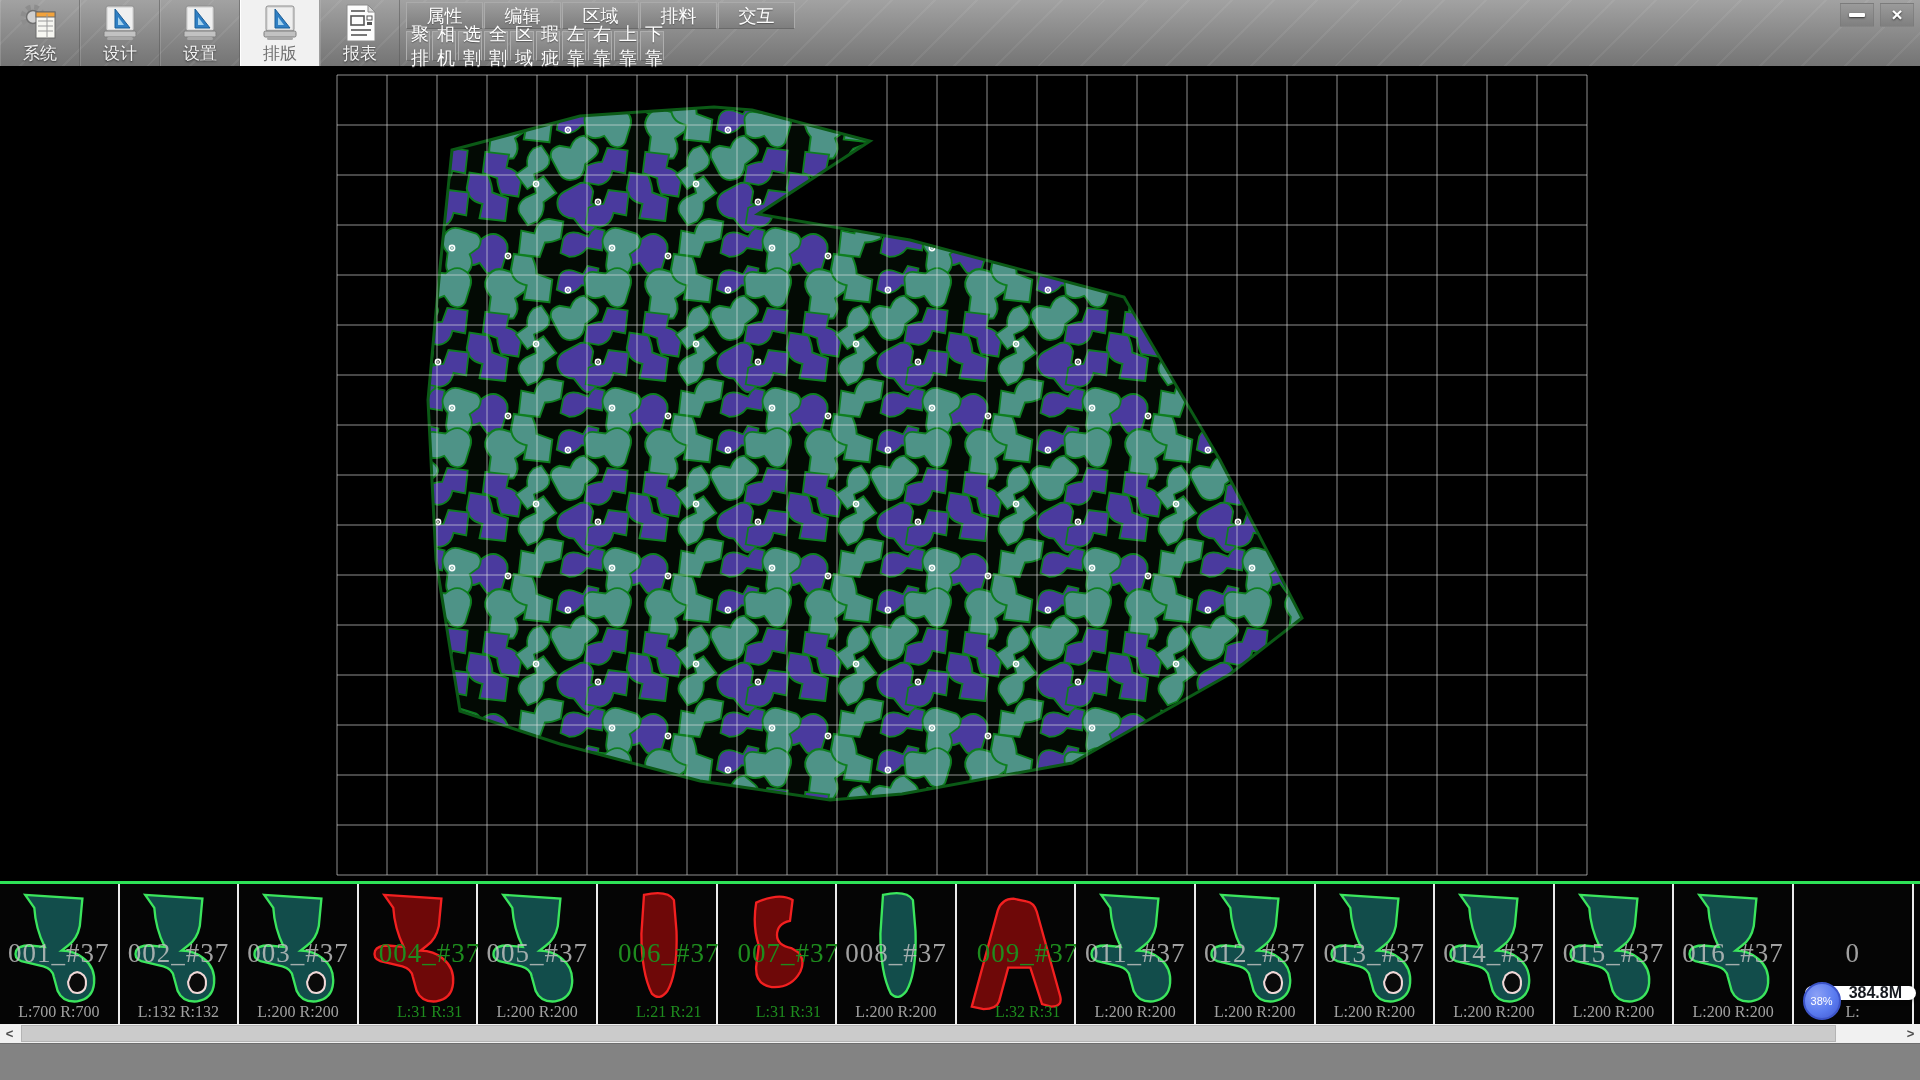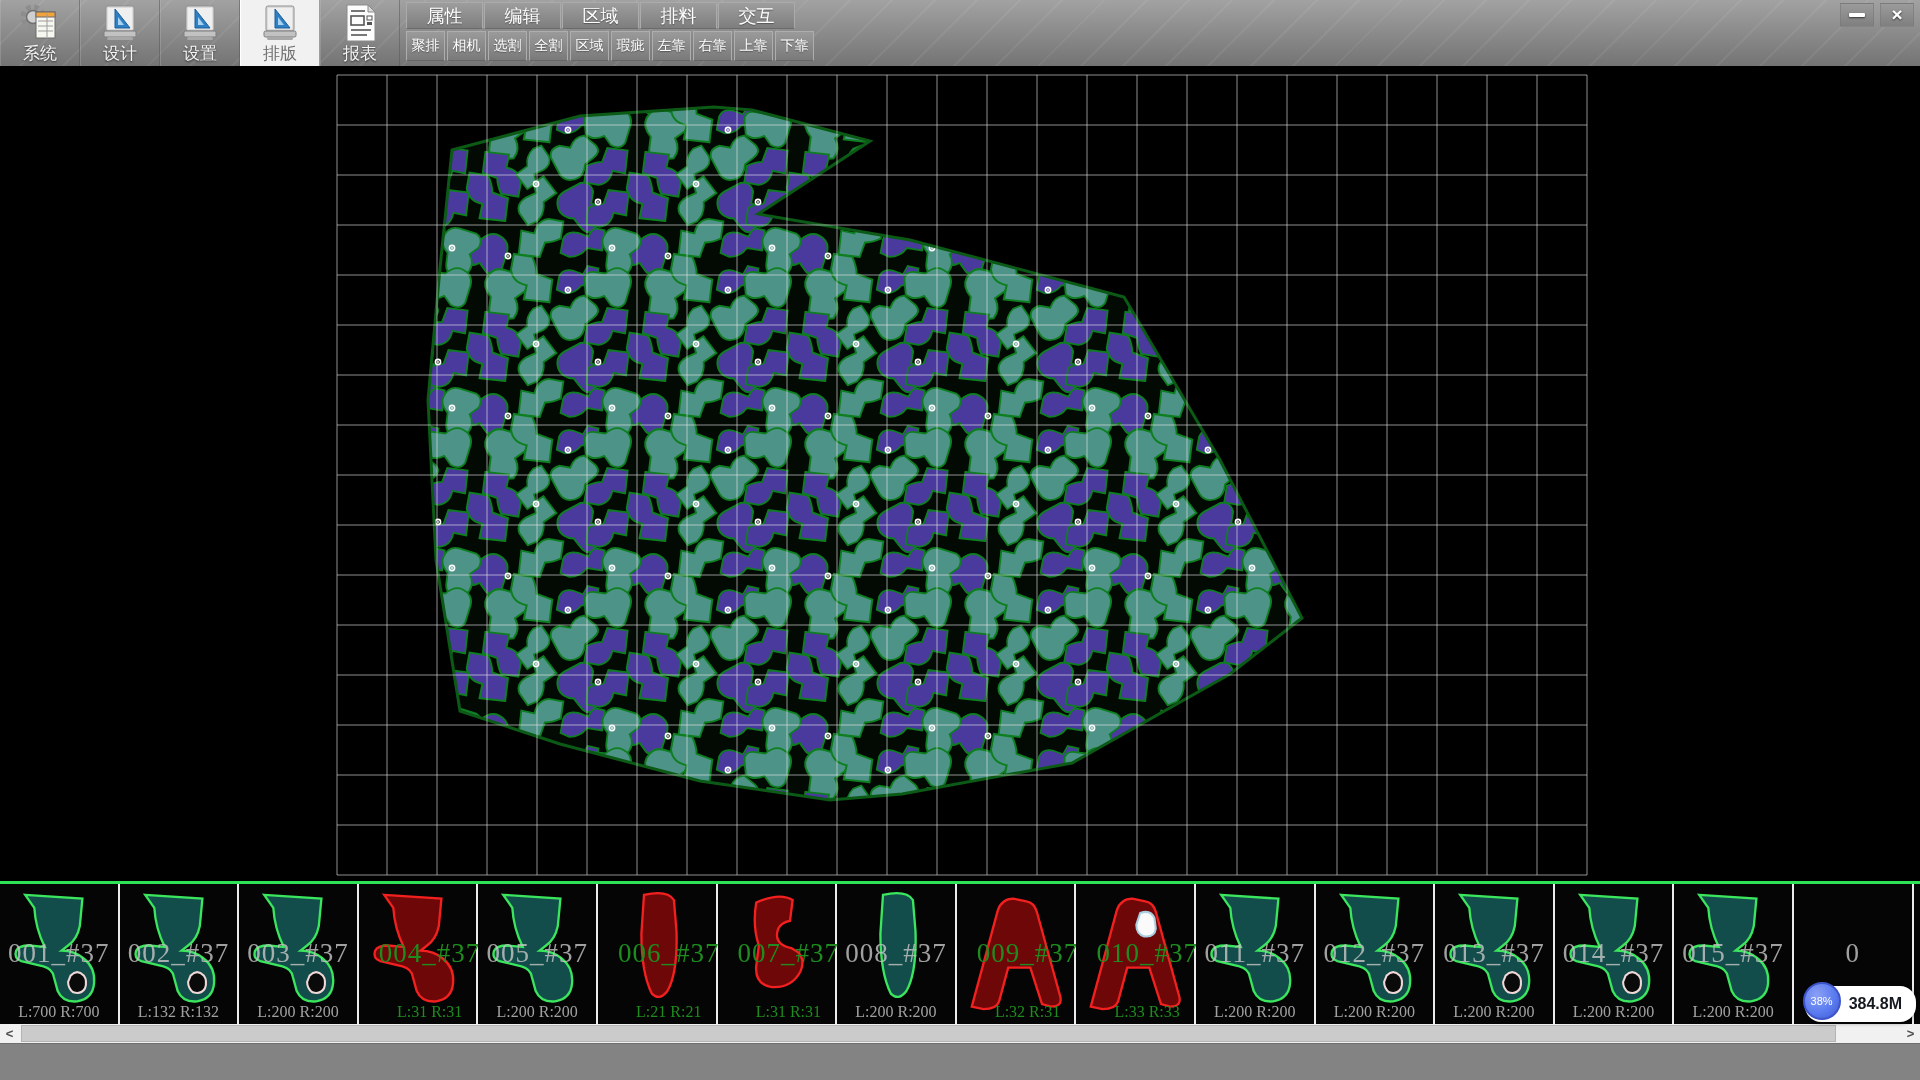--- a/index.html
+++ b/index.html
@@ -20,22 +20,22 @@
   .mainbtn.active{background:#f1f1f1;border-left-color:#fff;}
   .mainbtn.active .lb{color:#6e6e6e;text-shadow:none;}
 
   #menu-rows{position:absolute;left:406px;top:0;z-index:2;}
   .menurow{display:flex;margin-top:2px;text-align:right;}
   .menubtn{width:77px;height:27px;margin-right:1px;display:flex;align-items:center;justify-content:center;
     font-size:18px;color:#fff;text-shadow:0 1px 1px #555;cursor:pointer;
     background:linear-gradient(180deg,#9d9d9d,#7e7e7e);
     border:1px solid #ababab;border-bottom-color:#6a6a6a;box-sizing:border-box;}
   .toolrow{margin-top:2px;}
-  .toolbtn{width:39px;height:30px;margin-right:2px;display:flex;align-items:center;justify-content:center;
-    font-size:14px;color:#fff;text-shadow:0 1px 1px #555;cursor:pointer;
+  .toolbtn{width:24px;height:30px;margin-right:2px;display:flex;align-items:center;justify-content:center;
+    font-size:18px;color:#fff;text-shadow:0 1px 1px #555;cursor:pointer;
     background:linear-gradient(180deg,#9a9a9a,#7a7a7a);
     border:1px solid #aeaeae;border-bottom-color:#666;box-sizing:border-box;}
 
   #win-controls{position:absolute;right:6px;top:3px;display:flex;gap:6px;z-index:3;}
   .winbtn{width:34px;height:24px;display:flex;align-items:center;justify-content:center;
     color:#fff;font-size:19px;font-weight:bold;cursor:pointer;
     text-shadow:0 1px 2px #333;border:1px solid rgba(120,120,120,.6);
     background:linear-gradient(180deg,#9b9b9b,#7f7f7f);box-sizing:border-box;}
   .winbtn .bar{width:16px;height:4px;background:#fff;border-radius:1px;box-shadow:0 1px 2px #333;}
 
@@ -49,21 +49,21 @@
     box-sizing:content-box;cursor:pointer;background:#050505;}
   .cell svg{position:absolute;left:7px;top:5px;}
   .cell .pid{position:absolute;left:0;top:54px;width:100%;text-align:center;
     font-family:"Liberation Serif",serif;font-size:27px;letter-spacing:1px;pointer-events:none;}
   .cell .plr{position:absolute;left:0;bottom:3px;width:100%;text-align:center;
     font-family:"Liberation Serif",serif;font-size:16px;pointer-events:none;}
   .txt-gray{color:rgba(195,195,195,.82);}
   .txt-green{color:#1e8c1e;padding-left:12px;}
 
   
-  #badge{position:absolute;right:4px;top:986px;height:36px;background:#fff;border-radius:16px;
+  #badge{position:absolute;right:4px;top:986px;height:14px;background:#fff;border-radius:16px;
     padding:0 14px 0 44px;display:flex;align-items:center;z-index:5;
     box-shadow:0 1px 4px rgba(0,0,0,.45);}
   #badge .pct{position:absolute;left:-2px;top:-4px;width:38px;height:38px;border-radius:50%;
     background:radial-gradient(circle at 35% 32%,#8ba0f5,#5b7cf0 55%,#4157cf);
     border:2px solid #3d55c9;box-sizing:border-box;display:flex;align-items:center;justify-content:center;
     color:#fff;font-size:11px;}
   #badge .mem{font-size:16px;font-weight:bold;color:#16191f;}
 
   
   #hscroll{position:absolute;left:0;top:1024px;width:1920px;height:19px;background:#f1f1f1;}
@@ -347,28 +347,20 @@
       </div>
       <div class="cell">
         <svg width="104" height="126" viewBox="0 0 80 96">
           <path d="M6,90 L26,16 Q29,7 38,7 L48,9 Q54,10 56,17 L74,82 Q76,90 67,90 L60,88 L51,60 L34,60 L27,86 Q25,92 15,92 Z" fill="#6e0808" stroke="#f32020" stroke-width="1.8"></path>
         </svg>
         <div class="pid txt-green">009_#37</div>
         <div class="plr txt-green">L:32 R:31</div>
       </div>
       <div class="cell">
         <svg width="104" height="126" viewBox="0 0 80 96">
-          <path d="M6,90 L26,16 Q29,7 38,7 L48,9 Q54,10 56,17 L74,82 Q76,90 67,90 L60,88 L51,60 L34,60 L27,86 Q25,92 15,92 Z" fill="#6e0808" stroke="#f32020" stroke-width="1.8"></path>
-          <path d="M44,18 Q52,15 55,22 L56,30 Q55,37 47,36 Q41,34 41,27 Z" fill="#fafafa" stroke="#a8cfe0" stroke-width="1.6"></path>
-        </svg>
-        <div class="pid txt-green">010_#37</div>
-        <div class="plr txt-green">L:33 R:33</div>
-      </div>
-      <div class="cell">
-        <svg width="104" height="126" viewBox="0 0 80 96">
           <path d="M14,4 L58,7 L56,28 Q54,38 47,43 L42,47 Q52,47 59,53 Q68,60 67,72 Q66,84 54,86 Q43,87 39,78 L36,67 Q35,61 28,59 L11,55 Q5,53 7,47 Q9,43 17,43 L29,44 Q22,30 21,14 Z" fill="#124d4b" stroke="#3be55d" stroke-width="1.8"></path>
         </svg>
         <div class="pid txt-gray">011_#37</div>
         <div class="plr txt-gray">L:200 R:200</div>
       </div>
       <div class="cell">
         <svg width="104" height="126" viewBox="0 0 80 96">
           <path d="M14,4 L58,7 L56,28 Q54,38 47,43 L42,47 Q52,47 59,53 Q68,60 67,72 Q66,84 54,86 Q43,87 39,78 L36,67 Q35,61 28,59 L11,55 Q5,53 7,47 Q9,43 17,43 L29,44 Q22,30 21,14 Z" fill="#124d4b" stroke="#3be55d" stroke-width="1.8"></path>
           <path d="M49,66 Q54,61 59,66 Q62,70 60,76 Q57,81 51,79 Q47,76 47,71 Z" fill="#0a0a0a" stroke="#f0d8d8" stroke-width="1.6"></path>
         </svg>
@@ -389,20 +381,27 @@
           <path d="M49,66 Q54,61 59,66 Q62,70 60,76 Q57,81 51,79 Q47,76 47,71 Z" fill="#0a0a0a" stroke="#f0d8d8" stroke-width="1.6"></path>
         </svg>
         <div class="pid txt-gray">014_#37</div>
         <div class="plr txt-gray">L:200 R:200</div>
       </div>
       <div class="cell">
         <svg width="104" height="126" viewBox="0 0 80 96">
           <path d="M14,4 L58,7 L56,28 Q54,38 47,43 L42,47 Q52,47 59,53 Q68,60 67,72 Q66,84 54,86 Q43,87 39,78 L36,67 Q35,61 28,59 L11,55 Q5,53 7,47 Q9,43 17,43 L29,44 Q22,30 21,14 Z" fill="#124d4b" stroke="#3be55d" stroke-width="1.8"></path>
         </svg>
         <div class="pid txt-gray">015_#37</div>
+        <div class="plr txt-gray">L:200 R:200</div>
+      </div>
+      <div class="cell">
+        <svg width="104" height="126" viewBox="0 0 80 96">
+          <path d="M14,4 L58,7 L56,28 Q54,38 47,43 L42,47 Q52,47 59,53 Q68,60 67,72 Q66,84 54,86 Q43,87 39,78 L36,67 Q35,61 28,59 L11,55 Q5,53 7,47 Q9,43 17,43 L29,44 Q22,30 21,14 Z" fill="#124d4b" stroke="#3be55d" stroke-width="1.8"></path>
+        </svg>
+        <div class="pid txt-gray">016_#37</div>
         <div class="plr txt-gray">L:200 R:200</div>
       </div>
       <div class="cell">
         <div class="pid txt-gray">0</div>
         <div class="plr txt-gray">L:</div>
       </div>
     </div>
 
   <div id="badge">
     <span class="pct">38%</span>

